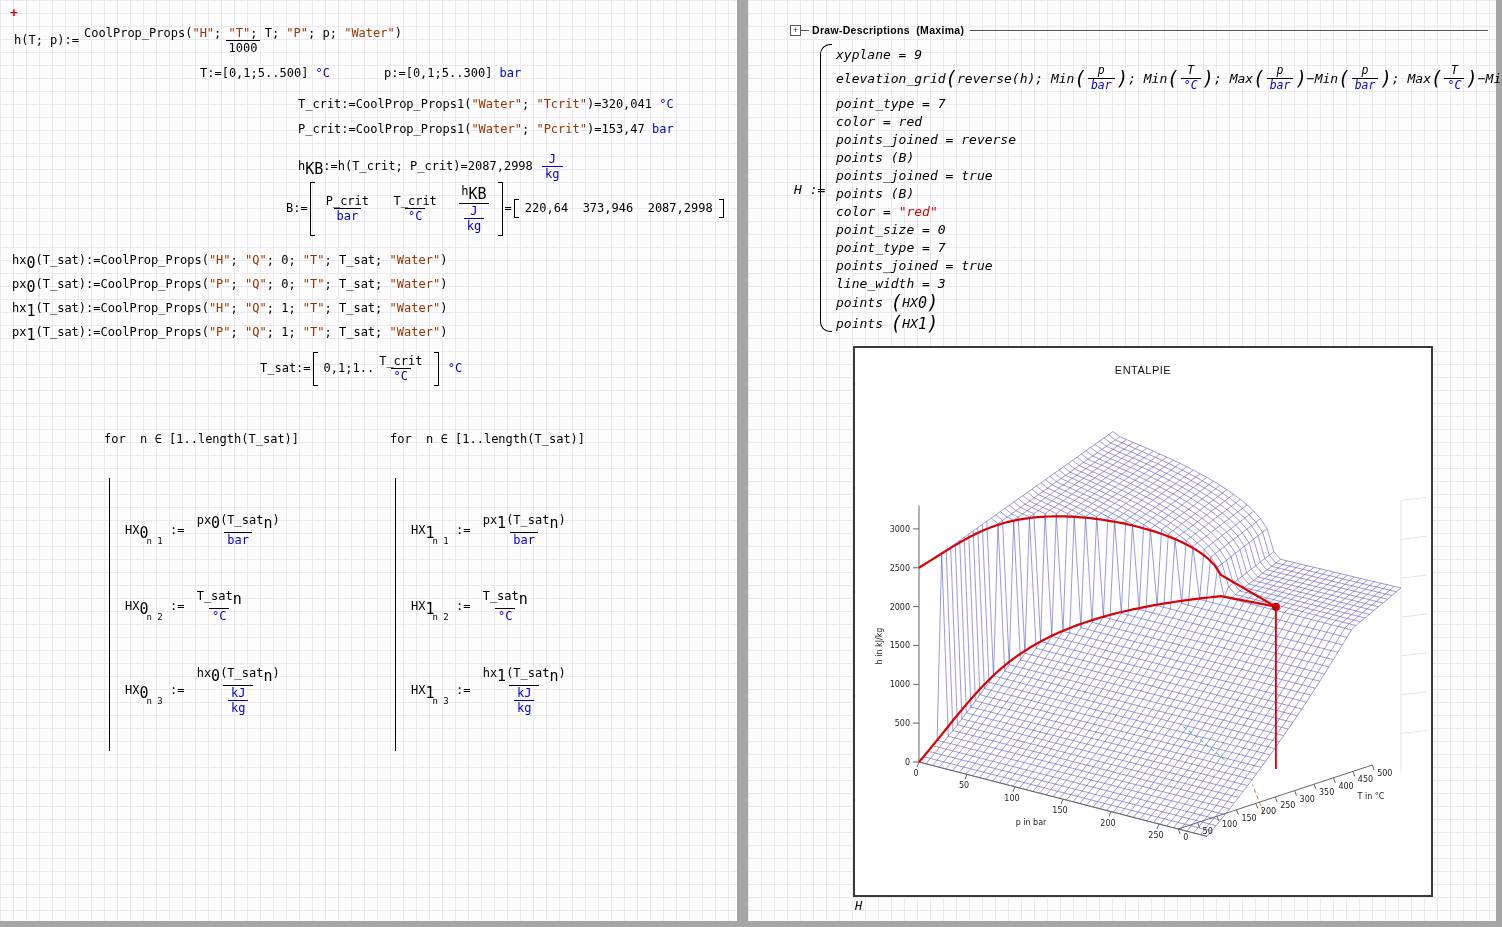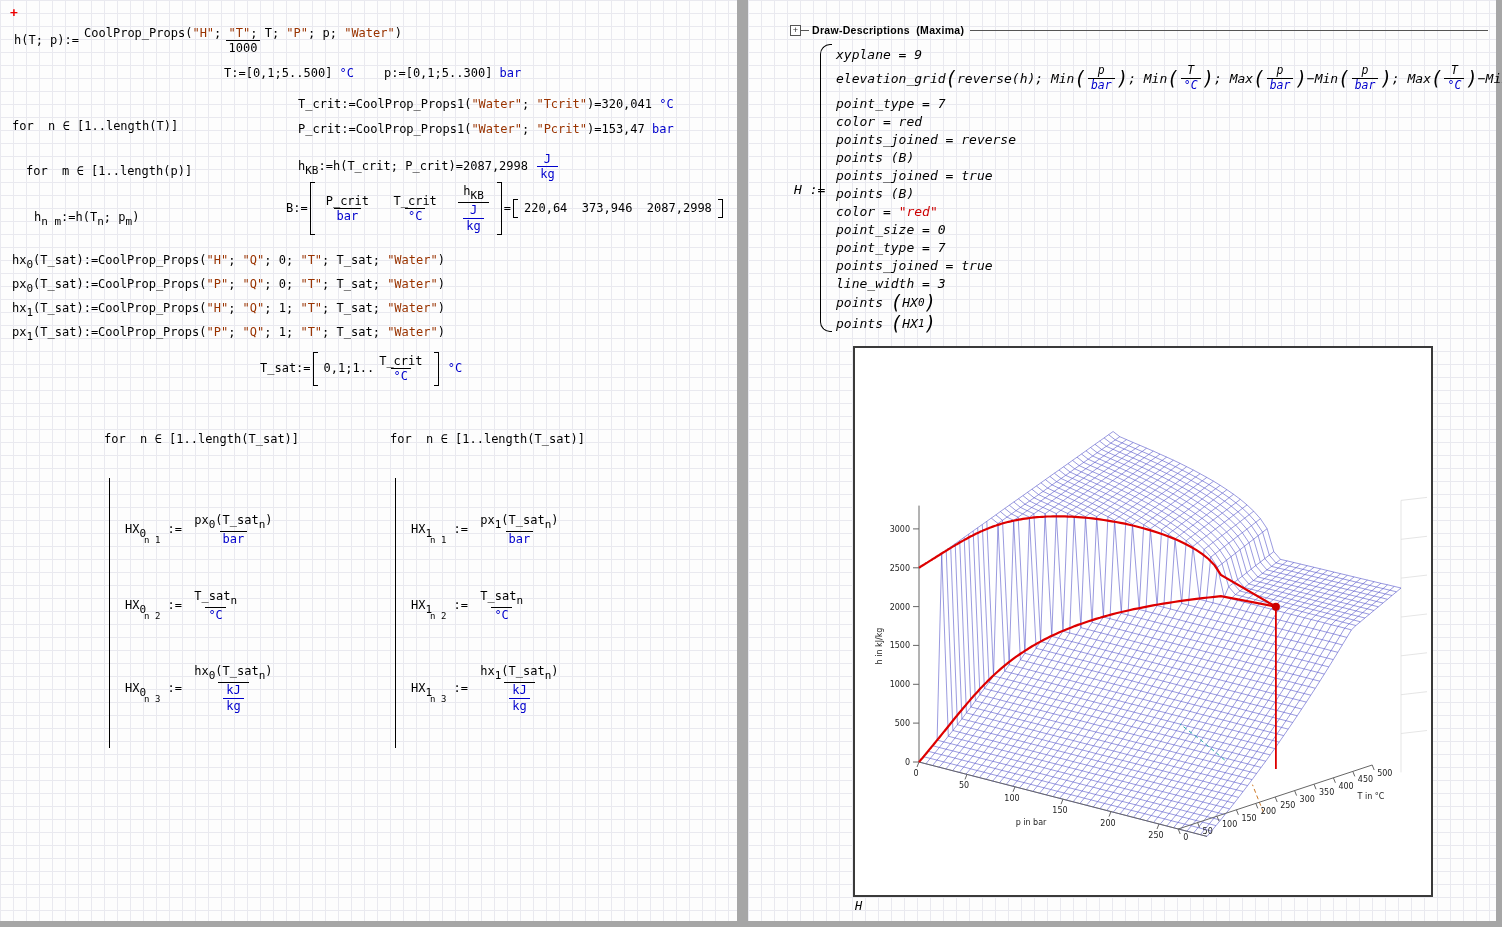--- a/index.html
+++ b/index.html
@@ -13,21 +13,21 @@
   .page-left{left:0;width:737px}
   .page-right{left:748px;width:748px}
 
   .fx{position:absolute;font-size:12px;white-space:pre;line-height:1.25}
   .fx span{white-space:pre}
   .cursor-plus{position:absolute;left:10px;top:5px;color:#e00;font-size:13px;font-weight:bold}
 
   .str{color:#993300}
   .unit{color:#0000cc}
   .red{color:#cc0000}
-  .sub{font-size:11px;vertical-align:-4px}
+  .sub{font-size:15px;vertical-align:-4px}
   .sub2{font-size:9px;vertical-align:-10px;margin-left:-2px}
   .tp{font-size:19px;vertical-align:middle;line-height:1}
 
   .frac{display:inline-flex;flex-direction:column;align-items:center;vertical-align:middle;margin:0 2px}
   .frac>.num,.frac>.den{display:block;text-align:center;padding:0 3px;line-height:1.2}
   .frac>.den{border-top:1px solid #000}
   .frac.unit>.den{border-top-color:#0000cc}
 
   .brk{display:inline-flex;align-items:center;vertical-align:middle;margin:0 2px}
   .brk>.bl,.brk>.brr{width:5px;align-self:stretch;border:1px solid #000}
@@ -65,28 +65,23 @@
 </style>
 </head>
 <body>
 
 <div class="workspace">
 
   <div class="page page-left">
     <div class="cursor-plus">+</div>
 
     <div class="fx" style="left:14px;top:26px"><span>h(T; p):=</span><span class="frac"><span class="num"><span>CoolProp_Props(</span><span class="str">"H"</span><span>; </span><span class="str">"T"</span><span>; T; </span><span class="str">"P"</span><span>; p; </span><span class="str">"Water"</span><span>)</span></span><span class="den"><span>1000</span></span></span></div>
-    <div class="fx" style="left:224px;top:66px"><span>T:=[0,1;5..500] </span><span class="unit">°C</span></div>
+    <div class="fx" style="left:200px;top:66px"><span>T:=[0,1;5..500] </span><span class="unit">°C</span></div>
     <div class="fx" style="left:384px;top:66px"><span>p:=[0,1;5..300] </span><span class="unit">bar</span></div>
 
-    <div class="forblock" style="left:12px;top:91px">
-      <div><span>for  n ∈ [1..length(T)]</span></div>
-      <div style="margin-left:14px;margin-top:3px"><span>for  m ∈ [1..length(p)]</span></div>
-      <div style="margin-left:22px;margin-top:4px"><span>h</span><span class="sub">n m</span><span>:=h(T</span><span class="sub">n</span><span>; p</span><span class="sub">m</span><span>)</span></div>
-    </div>
 
     <div class="fx" style="left:298px;top:97px"><span>T_crit:=CoolProp_Props1(</span><span class="str">"Water"</span><span>; </span><span class="str">"Tcrit"</span><span>)=320,041 </span><span class="unit">°C</span></div>
     <div class="fx" style="left:298px;top:122px"><span>P_crit:=CoolProp_Props1(</span><span class="str">"Water"</span><span>; </span><span class="str">"Pcrit"</span><span>)=153,47 </span><span class="unit">bar</span></div>
     <div class="fx" style="left:298px;top:152px"><span>h</span><span class="sub">KB</span><span>:=h(T_crit; P_crit)=2087,2998 </span><span class="frac unit"><span class="num"><span class="unit">J</span></span><span class="den"><span class="unit">kg</span></span></span></div>
     <div class="fx" style="left:286px;top:182px"><span>B:=</span><span class="brk"><span class="bl"></span><span class="bc"><span class="frac"><span class="num"><span>P_crit</span></span><span class="den"><span class="unit">bar</span></span></span><span>  </span><span class="frac"><span class="num"><span>T_crit</span></span><span class="den"><span class="unit">°C</span></span></span><span>  </span><span class="frac"><span class="num"><span>h</span><span class="sub">KB</span></span><span class="den"><span class="frac unit"><span class="num"><span class="unit">J</span></span><span class="den"><span class="unit">kg</span></span></span></span></span></span><span class="brr"></span></span><span>=</span><span class="brk"><span class="bl"></span><span class="bc"><span>220,64  373,946  2087,2998</span></span><span class="brr"></span></span></div>
 
     <div class="fx" style="left:12px;top:253px"><span>hx</span><span class="sub">0</span><span>(T_sat):=CoolProp_Props(</span><span class="str">"H"</span><span>; </span><span class="str">"Q"</span><span>; 0; </span><span class="str">"T"</span><span>; T_sat; </span><span class="str">"Water"</span><span>)</span></div>
     <div class="fx" style="left:12px;top:277px"><span>px</span><span class="sub">0</span><span>(T_sat):=CoolProp_Props(</span><span class="str">"P"</span><span>; </span><span class="str">"Q"</span><span>; 0; </span><span class="str">"T"</span><span>; T_sat; </span><span class="str">"Water"</span><span>)</span></div>
     <div class="fx" style="left:12px;top:301px"><span>hx</span><span class="sub">1</span><span>(T_sat):=CoolProp_Props(</span><span class="str">"H"</span><span>; </span><span class="str">"Q"</span><span>; 1; </span><span class="str">"T"</span><span>; T_sat; </span><span class="str">"Water"</span><span>)</span></div>
     <div class="fx" style="left:12px;top:325px"><span>px</span><span class="sub">1</span><span>(T_sat):=CoolProp_Props(</span><span class="str">"P"</span><span>; </span><span class="str">"Q"</span><span>; 1; </span><span class="str">"T"</span><span>; T_sat; </span><span class="str">"Water"</span><span>)</span></div>
@@ -294,17 +289,18 @@
           <polyline points="517.2,417.0 519.2,422.0" fill="none" stroke="#666" stroke-width="1"></polyline>
           <text x="522.2" y="427.96" fill="#222" font-size="8" font-family="DejaVu Sans, sans-serif" text-anchor="start">500</text>
           <text x="176" y="477" fill="#222" font-size="8" font-family="DejaVu Sans, sans-serif" text-anchor="middle">p in bar</text>
           <text x="516" y="451" fill="#222" font-size="8" font-family="DejaVu Sans, sans-serif" text-anchor="middle">T in °C</text>
           <text x="27" y="298" fill="#222" font-size="8" font-family="DejaVu Sans, sans-serif" text-anchor="middle" transform="rotate(-90 27 298)">h in kJ/kg</text>
           <polyline points="64.0,414.0 65.2,412.6 66.3,411.2 67.5,409.9 68.7,408.5 69.8,407.1 71.0,405.7 72.2,404.3 73.3,402.9 74.5,401.4 75.7,400.0 76.8,398.6 78.0,397.2 79.2,395.7 80.4,394.3 81.5,392.9 82.7,391.4 83.9,390.0 85.1,388.5 86.2,387.1 87.4,385.6 88.6,384.1 89.8,382.7 91.0,381.2 92.2,379.7 93.4,378.2 94.6,376.8 95.8,375.3 97.0,373.8 98.2,372.3 99.4,370.8 100.6,369.3 101.9,367.8 103.1,366.3 104.3,364.8 105.6,363.2 106.9,361.7 108.1,360.2 109.4,358.7 110.7,357.2 112.0,355.6 113.3,354.1 114.6,352.6 115.9,351.0 117.3,349.5 118.6,348.0 120.0,346.4 121.4,344.9 122.8,343.4 124.2,341.8 125.6,340.3 127.1,338.8 128.6,337.2 130.0,335.7 131.6,334.2 133.1,332.6 134.7,331.1 136.2,329.6 137.8,328.0 139.5,326.5 141.1,325.0 142.8,323.5 144.6,321.9 146.3,320.4 148.1,318.9 149.9,317.4 151.8,315.9 153.6,314.4 155.6,312.9 157.5,311.4 159.5,309.9 161.6,308.4 163.7,307.0 165.8,305.5 168.0,304.1 170.2,302.6 172.5,301.2 174.8,299.7 177.1,298.3 179.6,296.9 182.0,295.5 184.5,294.1 187.1,292.7 189.8,291.3 192.5,289.9 195.2,288.6 198.0,287.2 200.9,285.9 203.9,284.6 206.9,283.3 210.0,282.0 213.1,280.7 216.4,279.4 219.7,278.1 223.0,276.9 226.5,275.7 230.0,274.5 233.6,273.3 237.3,272.1 241.0,270.9 244.9,269.8 248.8,268.6 252.8,267.5 256.9,266.4 261.1,265.3 265.4,264.3 269.8,263.3 274.3,262.2 278.8,261.2 283.5,260.3 288.2,259.3 293.1,258.4 298.1,257.4 303.1,256.5 308.3,255.7 313.5,254.8 318.9,254.0 324.4,253.2 330.0,252.4 335.7,251.6 341.5,250.9 347.4,250.2 353.5,249.5 359.6,248.9 365.9,248.2 420.9,258.7" fill="none" stroke="#dd0000" stroke-width="2.2"></polyline>
           <polyline points="64.0,219.7 65.2,219.0 66.3,218.2 67.5,217.5 68.7,216.8 69.8,216.1 71.0,215.3 72.2,214.6 73.3,213.9 74.5,213.1 75.7,212.4 76.8,211.7 78.0,210.9 79.2,210.2 80.4,209.5 81.5,208.7 82.7,208.0 83.9,207.3 85.1,206.5 86.2,205.8 87.4,205.0 88.6,204.3 89.8,203.6 91.0,202.8 92.2,202.1 93.4,201.3 94.6,200.6 95.8,199.9 97.0,199.1 98.2,198.4 99.4,197.7 100.6,196.9 101.9,196.2 103.1,195.5 104.3,194.8 105.6,194.0 106.9,193.3 108.1,192.6 109.4,191.9 110.7,191.2 112.0,190.5 113.3,189.7 114.6,189.0 115.9,188.3 117.3,187.7 118.6,187.0 120.0,186.3 121.4,185.6 122.8,184.9 124.2,184.3 125.6,183.6 127.1,183.0 128.6,182.3 130.0,181.7 131.6,181.1 133.1,180.4 134.7,179.8 136.2,179.2 137.8,178.6 139.5,178.0 141.1,177.5 142.8,176.9 144.6,176.4 146.3,175.8 148.1,175.3 149.9,174.8 151.8,174.3 153.6,173.8 155.6,173.4 157.5,172.9 159.5,172.5 161.6,172.1 163.7,171.7 165.8,171.3 168.0,170.9 170.2,170.6 172.5,170.3 174.8,170.0 177.1,169.7 179.6,169.4 182.0,169.2 184.5,169.0 187.1,168.8 189.8,168.7 192.5,168.5 195.2,168.5 198.0,168.4 200.9,168.4 203.9,168.4 206.9,168.4 210.0,168.4 213.1,168.6 216.4,168.7 219.7,168.9 223.0,169.1 226.5,169.4 230.0,169.7 233.6,170.0 237.3,170.4 241.0,170.9 244.9,171.4 248.8,172.0 252.8,172.6 256.9,173.3 261.1,174.0 265.4,174.8 269.8,175.7 274.3,176.7 278.8,177.8 283.5,179.0 288.2,180.2 293.1,181.6 298.1,183.1 303.1,184.7 308.3,186.5 313.5,188.5 318.9,190.6 324.4,193.0 330.0,195.7 335.7,198.7 341.5,202.1 347.4,206.1 353.5,211.0 359.6,217.3 365.9,226.9 420.9,258.7" fill="none" stroke="#dd0000" stroke-width="2.2"></polyline>
           <polyline points="420.9,420.9 420.9,258.7" fill="none" stroke="#dd0000" stroke-width="1.8"></polyline>
           <circle cx="420.9" cy="258.7" r="4" fill="#cc0000"></circle>
         </svg>
+      <div class="plot-title">ENTALPIE</div>
     </div>
     <div class="plot-footer">H</div>
 
   </div>
 </div>
 
 </body></html>

